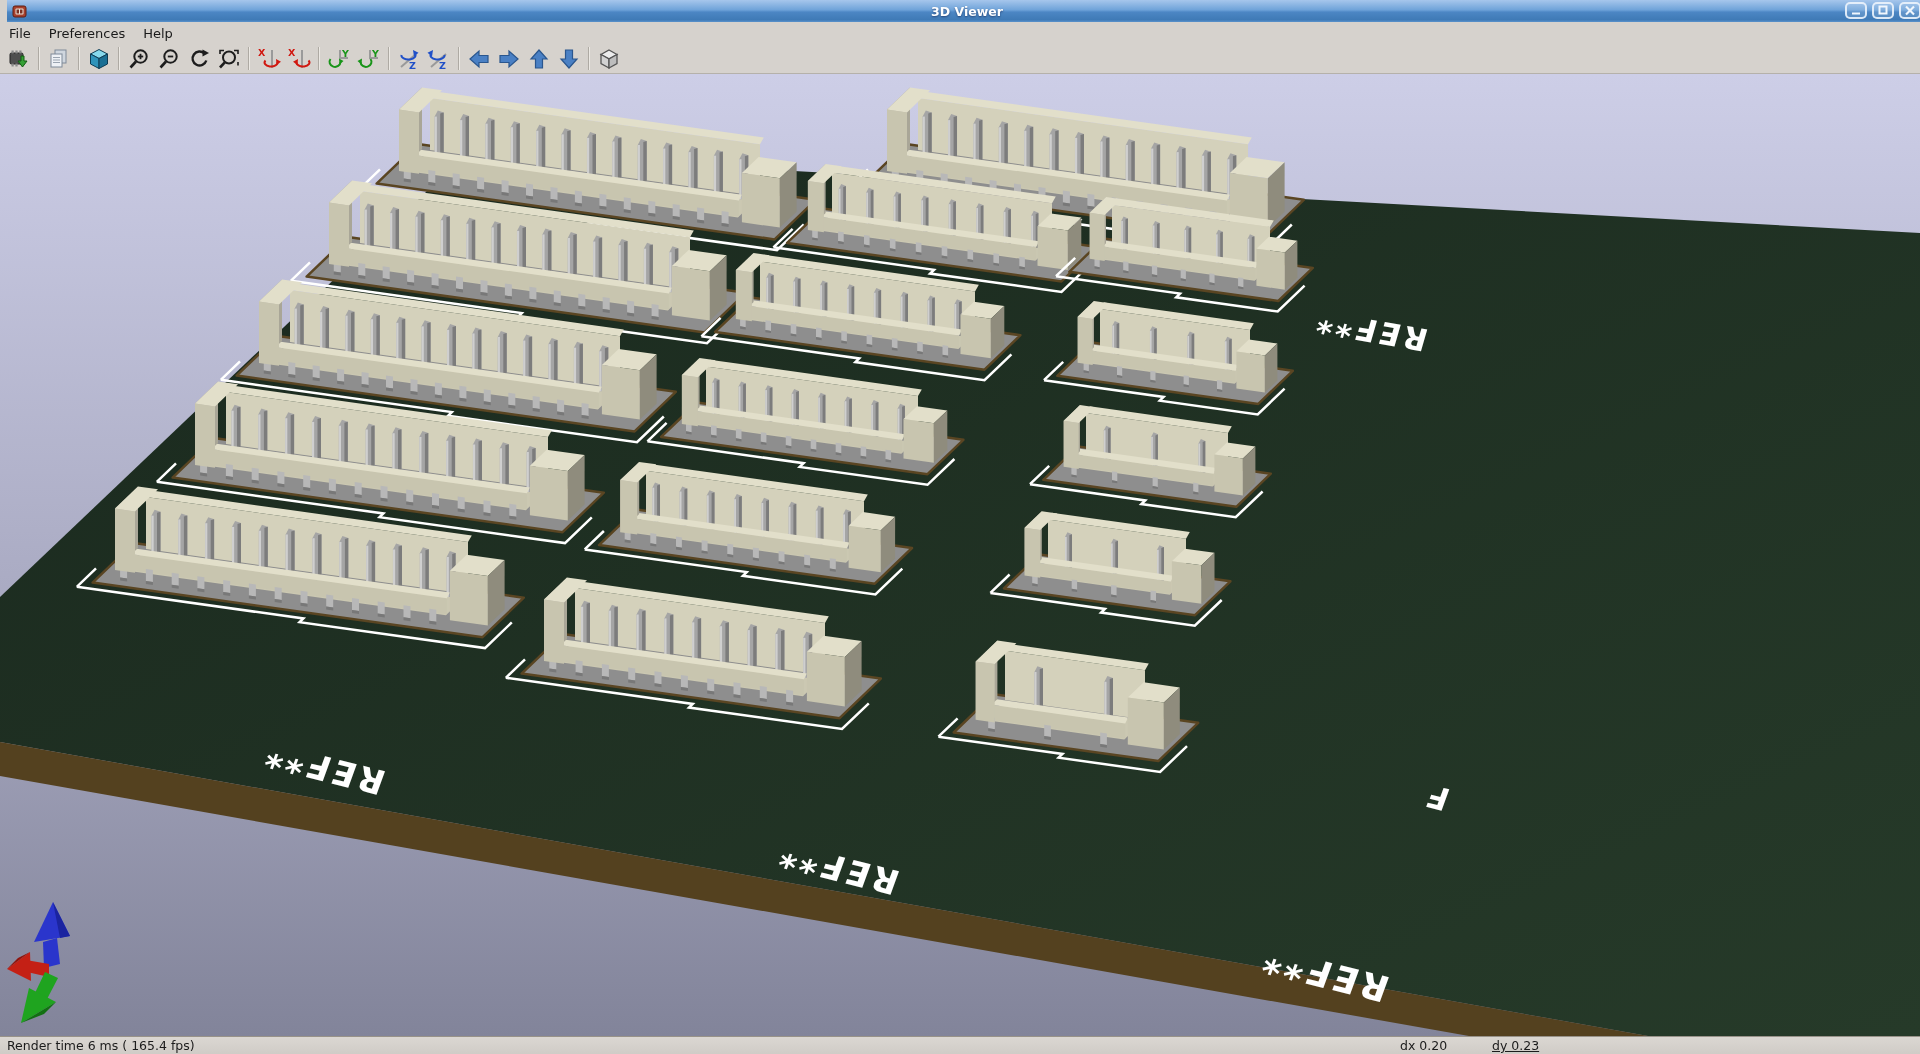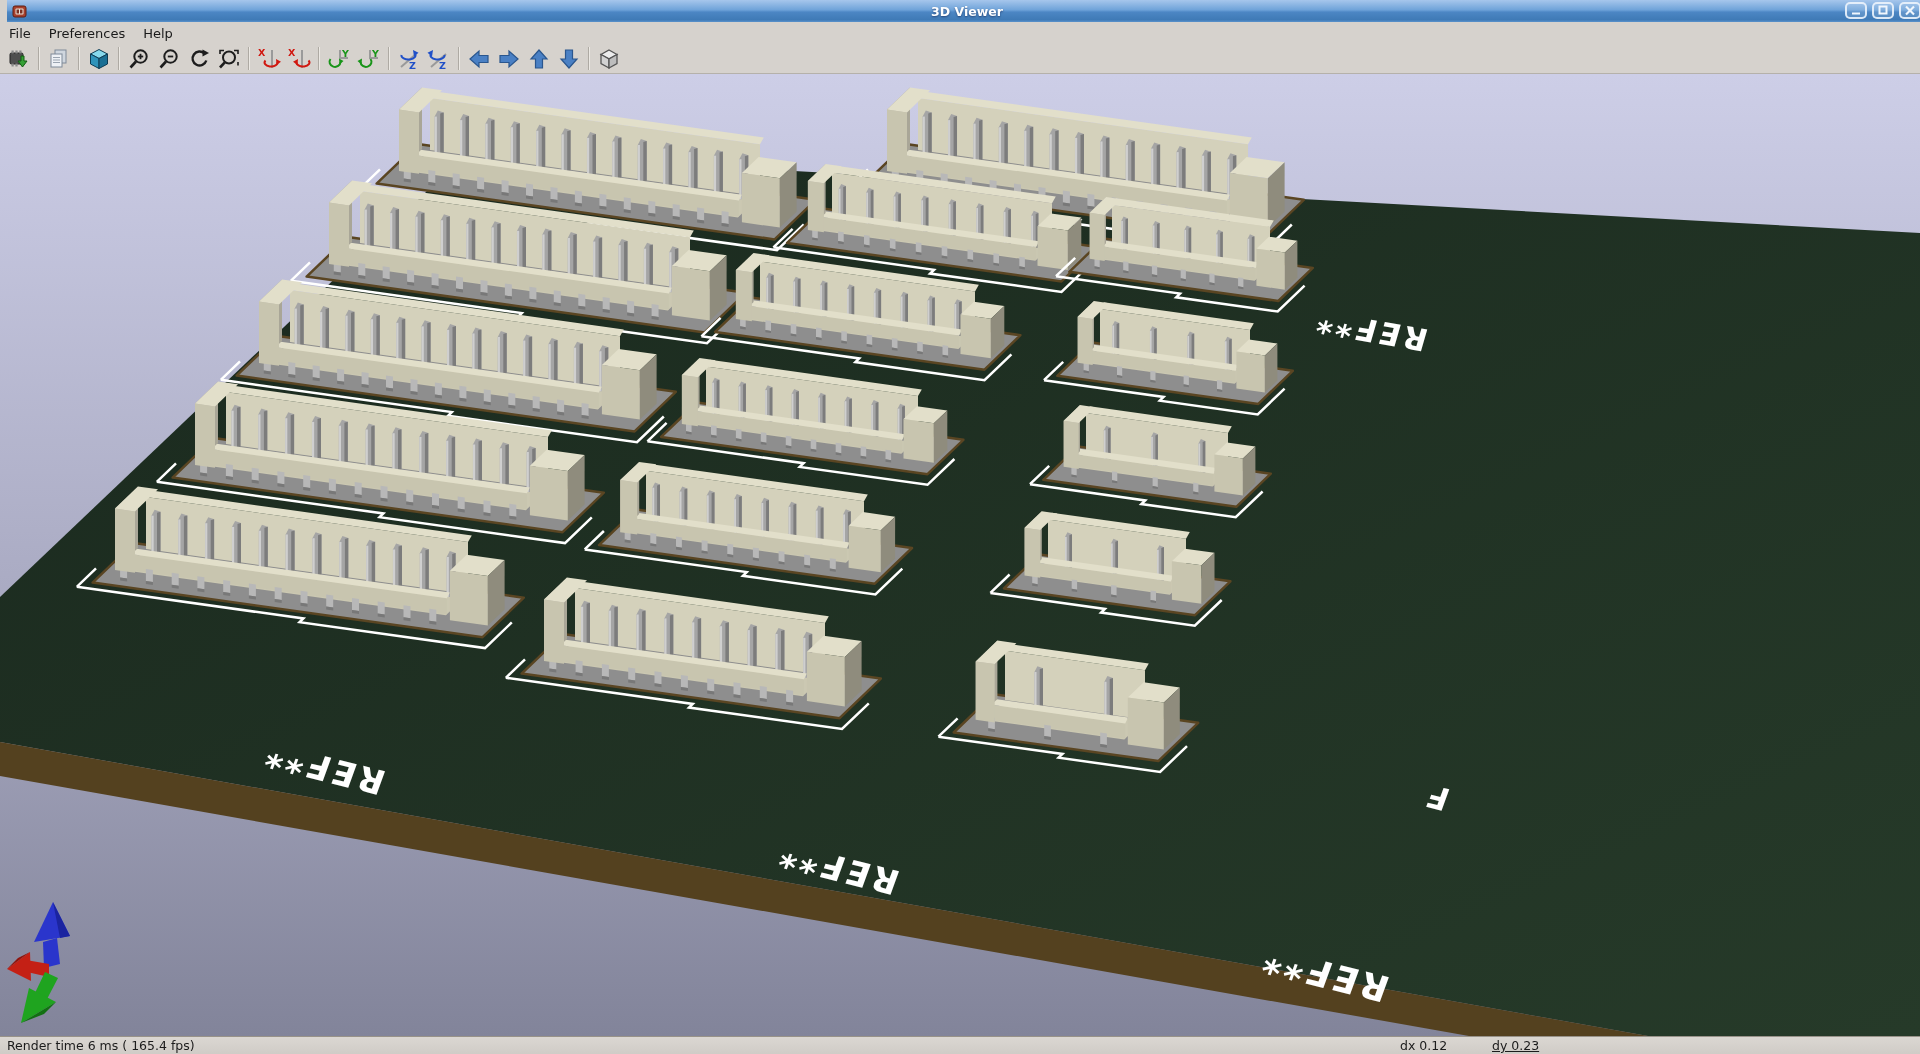--- a/index.html
+++ b/index.html
@@ -1328,15 +1328,15 @@
         <polygon points="30.0,952.0 7.0,969.0 18.0,958.0" fill="#8f140d"></polygon>
         <polygon points="45.0,972.0 58.0,978.0 46.0,1001.0 35.0,993.0" fill="#1fa41f"></polygon>
         <polygon points="29.0,988.0 56.0,1002.0 21.0,1023.0" fill="#1fa41f"></polygon>
         <polygon points="21.0,1023.0 56.0,1002.0 44.0,1014.0" fill="#127012"></polygon>
       </g>
     </svg>
 </div>
 
 <div id="statusbar">
   <span id="st-render">Render time 6 ms ( 165.4 fps)</span>
-  <span id="st-dx">dx 0.12</span>
+  <span id="st-dx">dx 0.20</span>
   <span id="st-dy">dy 0.23</span>
 </div>
 
 </body></html>

